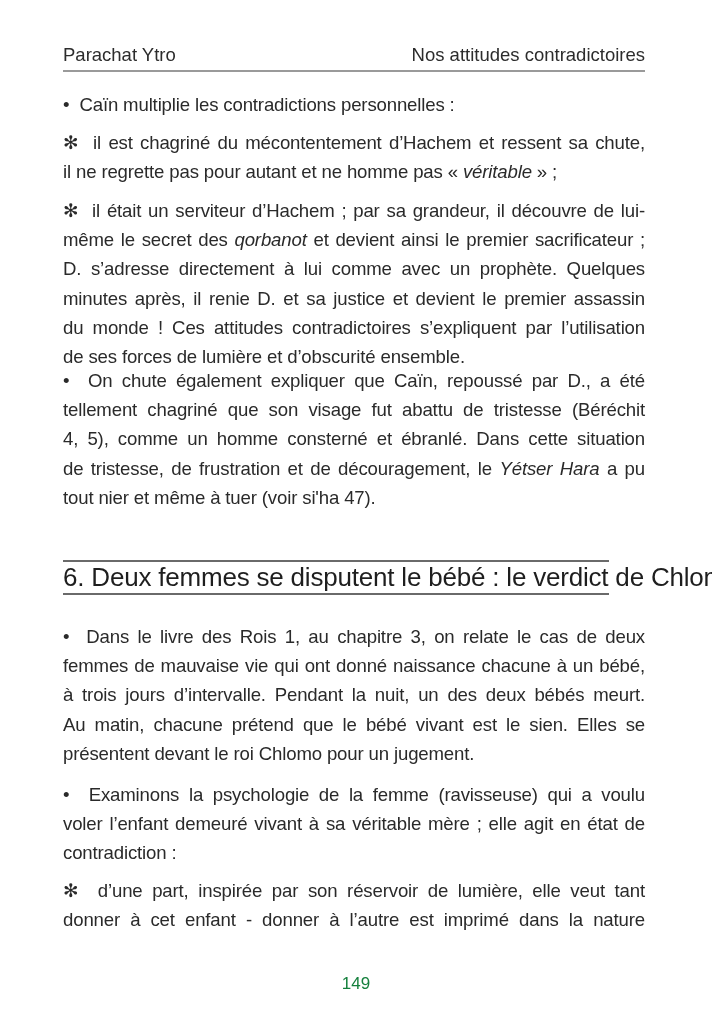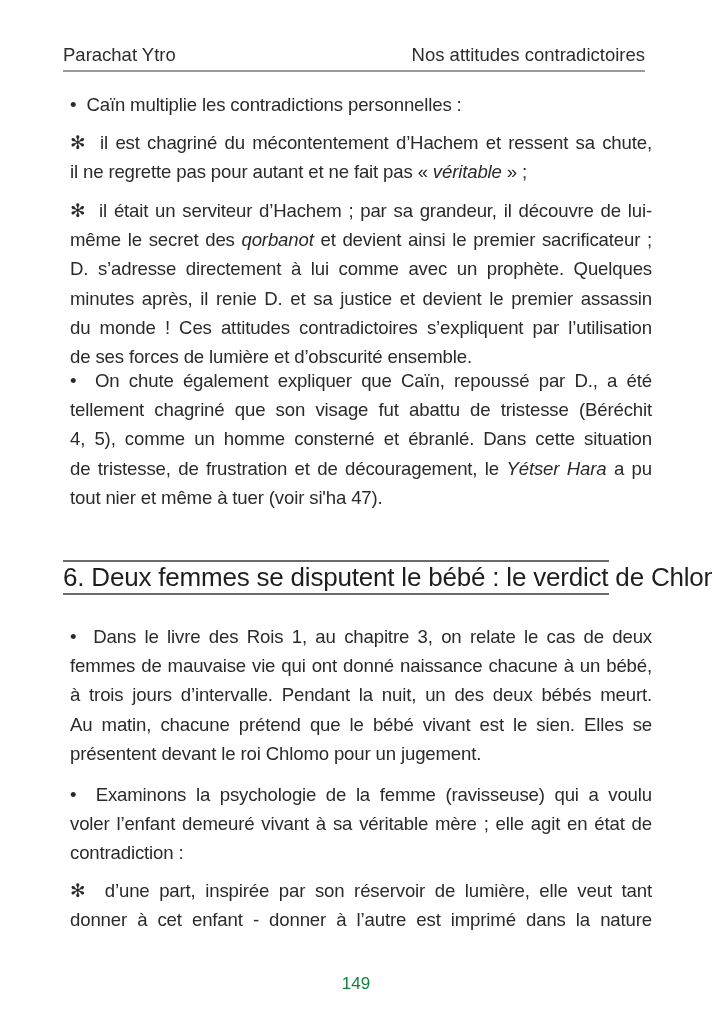--- a/index.html
+++ b/index.html
@@ -3,21 +3,21 @@
 <meta charset="utf-8">
 <style>
   html, body { margin: 0; padding: 0; background: #ffffff; }
   body { width: 712px; height: 1024px; position: relative; overflow: hidden;
          font-family: "Liberation Sans", "DejaVu Sans", sans-serif; color: #2a2a2a; }
   .header { position: absolute; left: 63px; top: 44px; width: 582px; height: 26px;
             display: flex; justify-content: space-between; align-items: flex-start;
             font-size: 18.5px; color: #2c2c2c; }
   .header-rule { position: absolute; left: 63px; top: 70px; width: 582px; height: 2px; background: #9a9a9a; }
   .block { position: absolute; left: 63px; width: 582px; font-size: 18.6px; line-height: 29.2px;
-           text-align: justify; letter-spacing: -0.15px; margin-left: 7px; }
+           text-align: justify; letter-spacing: -0.15px; }
   .line { display: block; white-space: nowrap; text-align-last: justify; text-align: justify; }
   .line.last { text-align-last: left; }
   em { font-style: italic; }
   .section-rule { position: absolute; left: 63px; width: 546px; height: 2px; background: #6a6a6a; }
   .section-title { position: absolute; left: 63px; top: 562px; width: 546px; font-size: 26px;
                    font-weight: normal; color: #1e1e1e; white-space: nowrap; letter-spacing: -0.2px; }
   .page-number { position: absolute; left: 0; width: 712px; top: 974px; text-align: center;
                  font-size: 17px; color: #15803d; }
 </style>
 </head>
@@ -34,21 +34,21 @@
 <div class="block" style="top:90px;">
   <span class="line last">
     <span>•</span>&nbsp;&nbsp;<span>Caïn multiplie les contradictions personnelles :</span>
   </span>
 </div>
 
 <div class="block" style="top:128px;">
   <span class="line">
     <span>✻</span>&nbsp;&nbsp;<span>il est chagriné du mécontentement d’Hachem et ressent sa chute,</span>
   </span>
-  <span class="line last"><span>il ne regrette pas pour autant et ne fait pas « </span><em>véritable</em><span> » ;</span></span>
+  <span class="line last"><span>il ne regrette pas pour autant et ne homme pas « </span><em>véritable</em><span> » ;</span></span>
 </div>
 
 <div class="block" style="top:196px;">
   <span class="line">
     <span>✻</span>&nbsp;&nbsp;<span>il était un serviteur d’Hachem ; par sa grandeur, il découvre de lui-</span>
   </span>
   <span class="line"><span>même le secret des </span><em>qorbanot</em><span> et devient ainsi le premier sacrificateur ;</span></span>
   <span class="line">D. s’adresse directement à lui comme avec un prophète. Quelques</span>
   <span class="line">minutes après, il renie D. et sa justice et devient le premier assassin</span>
   <span class="line">du monde ! Ces attitudes contradictoires s’expliquent par l’utilisation</span>

